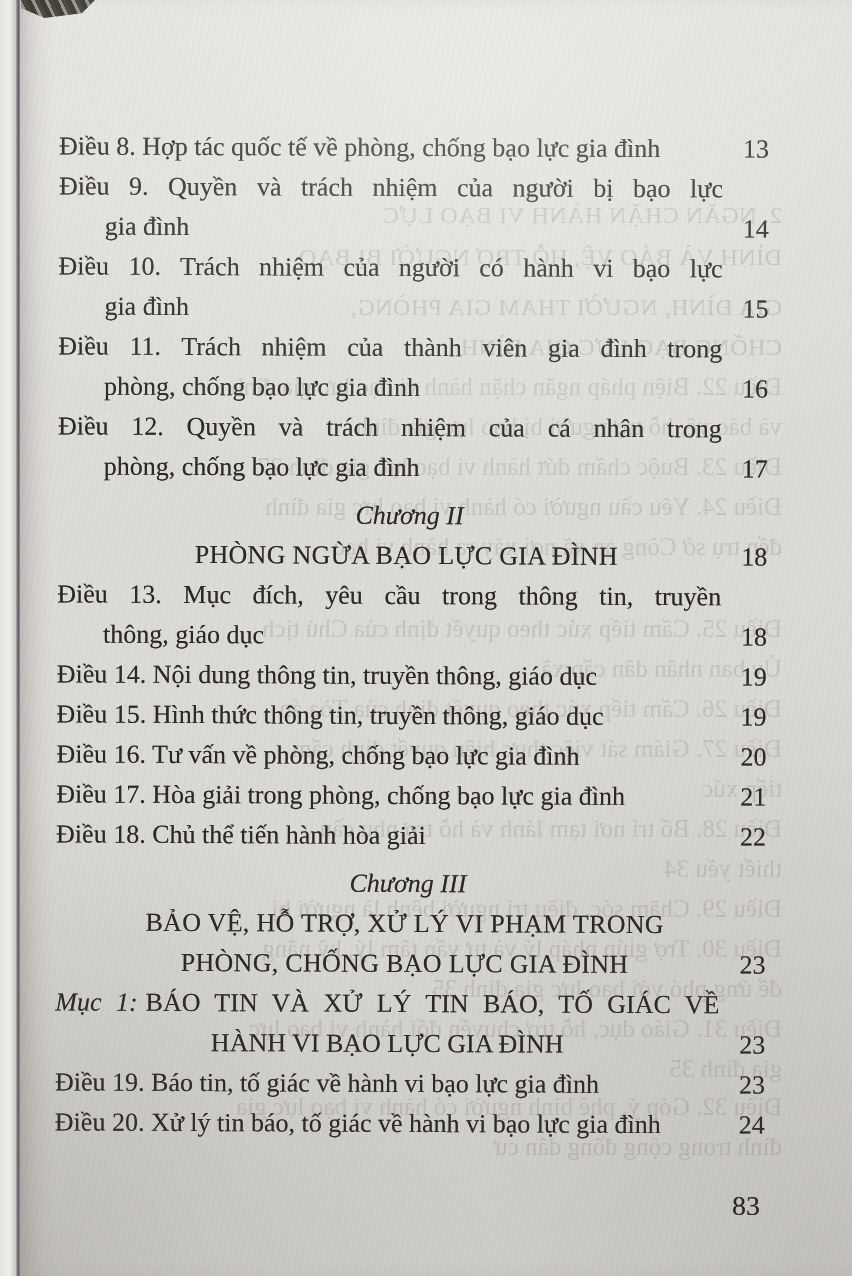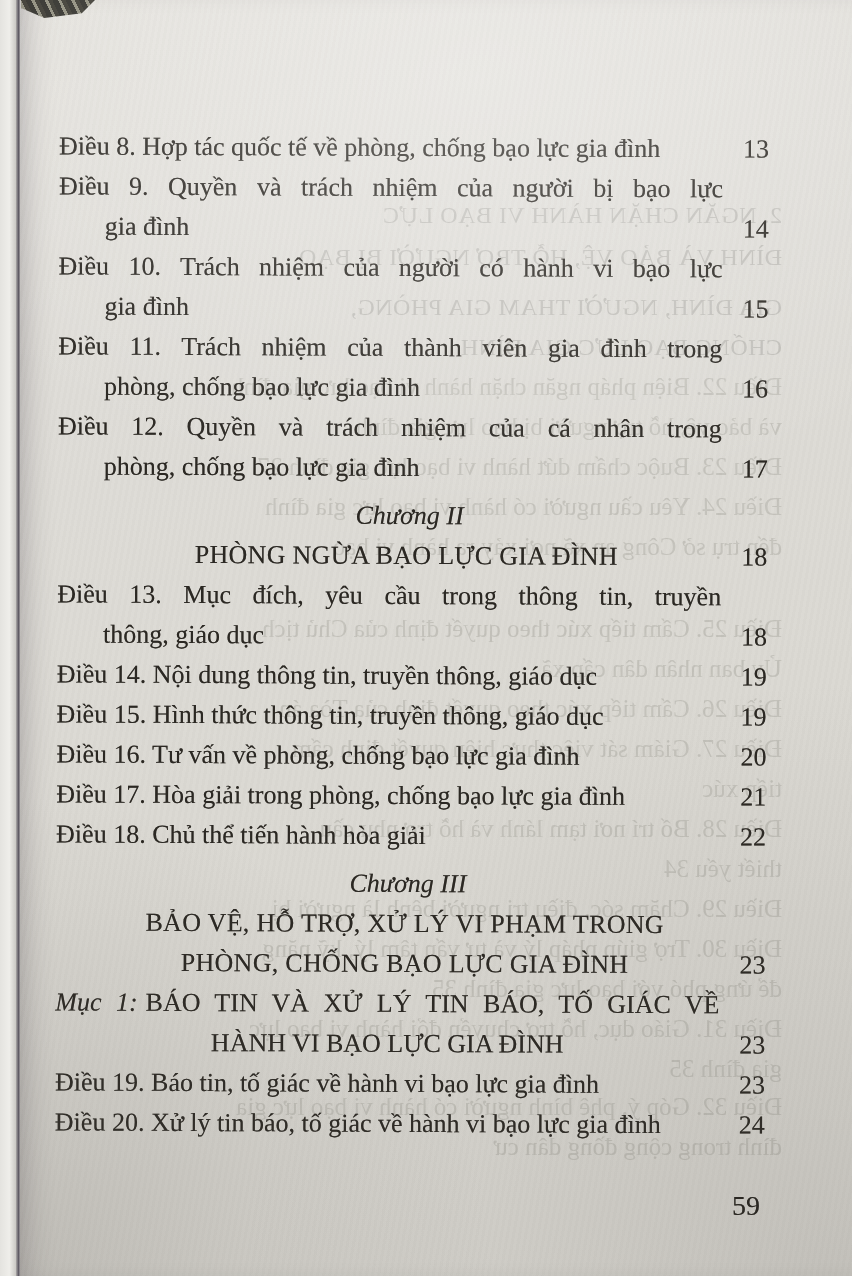--- a/index.html
+++ b/index.html
@@ -205,13 +205,13 @@
       <span class="pg">23</span>
     </div>
     <div class="row entry">
       <span class="txt">Điều 20. Xử lý tin báo, tố giác về hành vi bạo lực gia đình</span>
       <span class="pg">24</span>
     </div>
   </div>
 
 <div class="paper-light"></div>
 
-<div class="folio">59</div>
+<div class="folio">83</div>
 
 </body></html>

